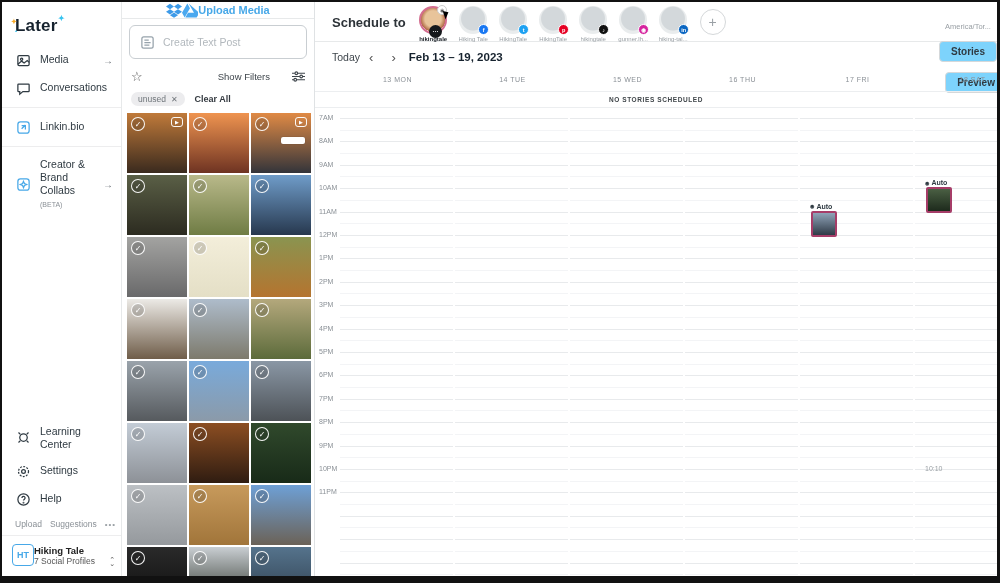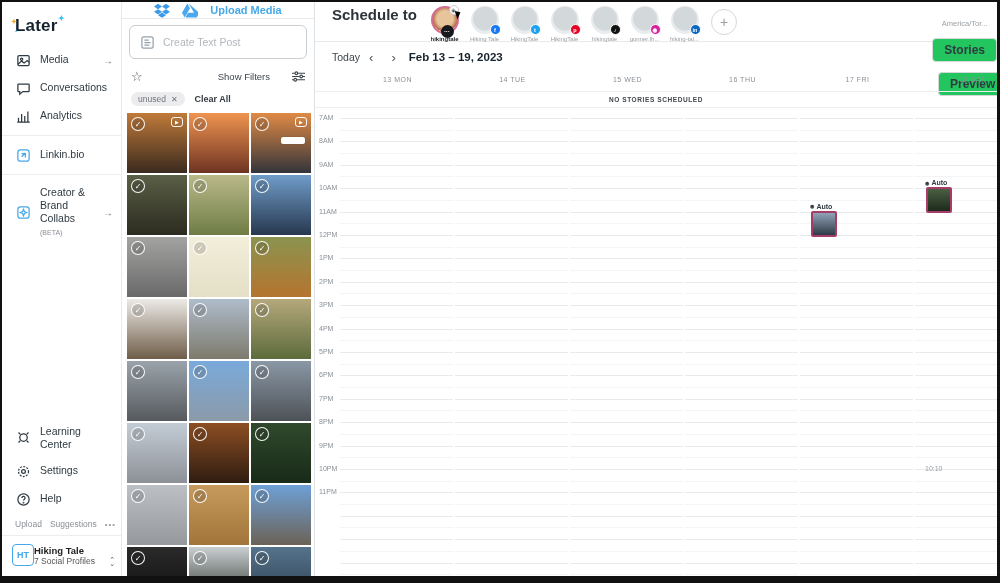--- a/index.html
+++ b/index.html
@@ -24,60 +24,60 @@
   .refer-row { display:flex; align-items:center; gap:8px; padding:6px 8px 6px 13px; font-size:8.5px; color:#8a9096; }
   .refer-row .more { margin-left:auto; font-size:8px; letter-spacing:1px; color:#9aa0a5; }
   .profile-row { display:flex; align-items:flex-end; padding:8px 6px 10px 10px; border-top:1px solid #ededee; }
   .ht-badge { width:22px; height:22px; border:1.5px solid #47a8e8; border-radius:4px; color:#47a8e8; font-size:9px; font-weight:bold; display:flex; align-items:center; justify-content:center; }
   .prof-name { font-size:9.5px; font-weight:bold; color:#222; }
   .prof-sub { font-size:8.5px; color:#555; }
   .updown { margin-left:auto; font-size:7px; color:#555; line-height:4px; text-align:center; }
 
   
   .media-panel { width:193px; flex:0 0 193px; border-right:1px solid #dfe2e4; display:flex; flex-direction:column; overflow:hidden; }
-  .upload-row { height:40px; display:flex; align-items:center; justify-content:center; gap:12px; border-bottom:1px solid #e7e9ea; }
+  .upload-row { height:40px; display:flex; align-items:center; justify-content:center; border-bottom:1px solid #e7e9ea; }
   .upload-label { color:#47a8e8; font-weight:bold; font-size:11px; }
   .ctp-box { margin:6px 7px 0 7px; border:1px solid #c9ced2; border-radius:6px; height:29px; display:flex; align-items:center; gap:8px; padding:16px 9px; }
   .ctp-box .ph { color:#b2b8bd; font-size:10.5px; }
   .filters-row { display:flex; align-items:center; padding:10px 9px 6px 9px; }
   .filters-row .star { color:#555; font-size:13px; }
   .filters-row .sf { margin-left:auto; font-size:9.5px; color:#3f464c; display:flex; align-items:center; gap:22px; }
   .chips-row { display:flex; align-items:center; gap:10px; padding:2px 9px 7px 9px; }
   .chip { background:#ececee; border-radius:10px; font-size:8.5px; color:#6f757a; padding:2px 7px; display:flex; gap:5px; align-items:center; }
   .chip .x { font-size:8px; }
   .clear-all { font-size:9px; font-weight:bold; color:#33393f; }
   .tiles { display:grid; grid-template-columns:repeat(3,60px); gap:2px; padding:0 0 0 5px; }
   .tile { width:60px; height:60px; position:relative; }
   .check { position:absolute; top:4px; left:4px; width:14px; height:14px; border:1.5px solid rgba(255,255,255,.95); border-radius:50%; background:rgba(40,40,40,.18); color:#fff; font-size:8px; display:flex; align-items:center; justify-content:center; }
   .vid { position:absolute; top:4px; right:4px; width:12px; height:10px; border:1px solid rgba(255,255,255,.95); border-radius:3px; color:#fff; font-size:5px; display:flex; align-items:center; justify-content:center; }
   .pill { position:absolute; top:24px; left:30px; width:24px; height:7px; background:#fff; border-radius:2px; box-shadow:0 0 1px rgba(0,0,0,.4); }
 
   
   .calendar { flex:1; min-width:0; display:flex; flex-direction:column; overflow:hidden; position:relative; }
   .sched-bar { height:40px; flex:0 0 40px; display:flex; align-items:flex-start; padding:4px 0 0 17px; border-bottom:1px solid #e7e9ea; }
-  .sched-label { font-size:15px; font-weight:bold; color:#2d3338; white-space:nowrap; }
+  .sched-label { font-size:13px; font-weight:bold; color:#2d3338; margin-top:9px; white-space:nowrap; }
   .profiles { display:flex; gap:3px; margin-left:9px; }
   .p-item { width:37px; display:flex; flex-direction:column; align-items:center; }
   .avatar { width:28px; height:28px; border-radius:50%; position:relative; background:radial-gradient(circle at 50% 45%, #d3d8db 0 55%, #e9eced 60%); }
   .p-item.sel .avatar { background:radial-gradient(circle at 50% 45%, #e8c49a 0 45%, #b06a44 70%, #f0dfe5 72%); border:2px solid #d36d8f; }
   .p-label { font-size:6px; color:#9aa0a5; margin-top:2px; max-width:37px; overflow:hidden; white-space:nowrap; text-overflow:ellipsis; }
   .p-item.sel .p-label { color:#1c2228; font-weight:bold; }
   .badge { position:absolute; right:-2px; bottom:-1px; width:11px; height:11px; border-radius:50%; border:1px solid #fff; color:#fff; font-size:5.5px; font-weight:bold; display:flex; align-items:center; justify-content:center; }
   .cam-badge { position:absolute; right:-2px; top:-3px; width:10px; height:10px; border-radius:50%; background:#fff; border:1px solid #ccc; color:#555; font-size:5px; display:flex; align-items:center; justify-content:center; }
   .sel-dot { position:absolute; left:8px; bottom:-6px; width:13px; height:13px; border-radius:50%; background:#16191c; color:#fff; font-size:4px; letter-spacing:.5px; display:flex; align-items:center; justify-content:center; }
   .cursor { position:absolute; right:-4px; top:2px; width:0; height:0; border-left:5px solid #000; border-top:3px solid transparent; border-bottom:6px solid transparent; transform:rotate(-18deg); }
   .add-profile { width:26px; height:26px; margin:3px 0 0 8px; border-radius:50%; border:1px solid #d5d8da; color:#9aa0a5; font-size:14px; background:#fff; display:flex; align-items:center; justify-content:center; cursor:pointer; }
 
   .nav-row { height:30px; flex:0 0 30px; display:flex; align-items:center; padding-left:17px; }
   .today { font-size:10.5px; color:#3f464c; }
   .chev { font-size:13px; color:#555; padding:0 9px; cursor:pointer; }
   .date-range { font-size:11.5px; font-weight:bold; color:#16222e; margin-left:4px; }
   .nav-right { margin-left:auto; display:flex; align-items:center; gap:10px;flex-direction:column; }
   .tz { font-size:7.5px; color:#9aa0a5; }
-  .btn { border:1px solid #d5d8da; border-radius:4px; background:#22c55e; font-size:12px; font-weight:bold; color:#2f3a42; padding:4px 11px; cursor:pointer; white-space:nowrap; }
+  .btn { border:1px solid #d5d8da; border-radius:4px; background:#7dd3fc; font-size:10px; font-weight:bold; color:#2f3a42; padding:4px 11px; cursor:pointer; white-space:nowrap; }
   .btn.preview { margin-right:-16px; }
 
   .day-header { height:19px; flex:0 0 19px; display:flex; }
   .gutter-sp { width:25px; flex:0 0 25px; }
   .day-cell { width:115px; flex:0 0 115px; text-align:center; font-size:7px; color:#8a9096; letter-spacing:.5px; padding-top:4px; }
   .stories-band { height:17px; flex:0 0 17px; border-top:1px solid #eceef0; border-bottom:1px solid #eceef0; display:flex; align-items:center; justify-content:center; font-size:6.5px; font-weight:bold; color:#3f4549; letter-spacing:.6px; }
 
   .grid { flex:1; position:relative; overflow:hidden; }
   .lines { position:absolute; left:25px; right:0; top:0; bottom:0;
     background:
@@ -117,28 +117,20 @@
             <span class="lbl">Media</span>
             <span class="arrow">→</span>
           </div>
           <div class="nav-item">
             <span class="icon16">
               <svg width="15" height="15" viewBox="0 0 24 24" fill="none" stroke="#2f3a42" stroke-width="2">
                 <path d="M4 5h16a1 1 0 011 1v10a1 1 0 01-1 1h-9l-5 4v-4H4a1 1 0 01-1-1V6a1 1 0 011-1z"></path>
               </svg>
             </span>
             <span class="lbl">Conversations</span>
-          </div>
-          <div class="nav-item">
-            <span class="icon16">
-              <svg width="15" height="15" viewBox="0 0 24 24" fill="none" stroke="#2f3a42" stroke-width="2">
-                <path d="M4 20V14M9 20V8M14 20v-9M19 20V4M2 21h20"></path>
-              </svg>
-            </span>
-            <span class="lbl">Analytics</span>
           </div>
           <div class="divider"></div>
           <div class="nav-item">
             <span class="icon16">
               <svg width="15" height="15" viewBox="0 0 24 24" fill="none" stroke="#47a8e8" stroke-width="2">
                 <rect x="3" y="3" width="18" height="18" rx="4"></rect>
                 <path d="M9 14l6-6M9 9h6v6"></path>
               </svg>
             </span>
             <span class="lbl">Linkin.bio</span>

